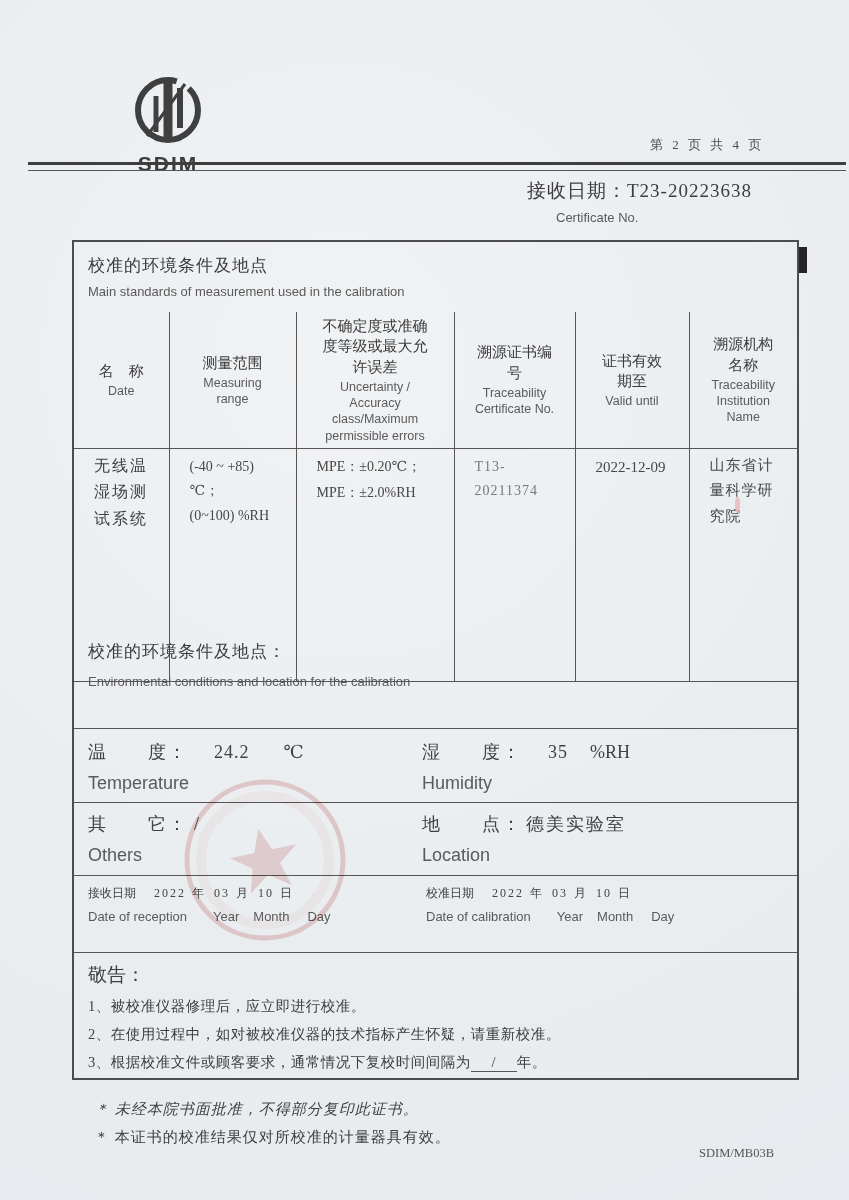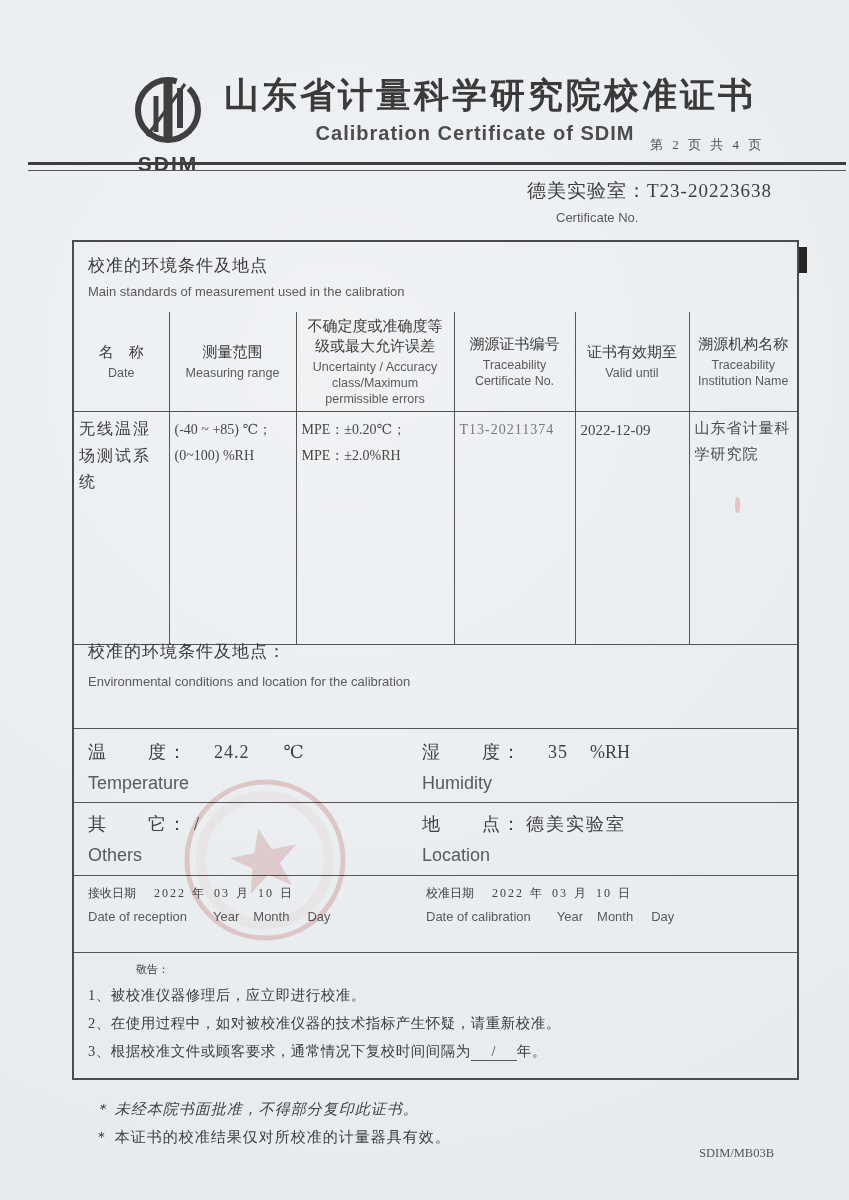--- a/index.html
+++ b/index.html
@@ -26,21 +26,21 @@
   .cert-en{position:absolute;left:556px;top:210px;font-size:13px;}
 
   
   .main-box{position:absolute;left:72px;top:240px;width:727px;height:840px;
             border:2px solid #4c4c4c;box-sizing:border-box;background:transparent;}
   .sec-title-zh{position:absolute;left:14px;font-size:17px;letter-spacing:1px;color:#3b3b3b;}
   .sec-title-en{position:absolute;left:14px;font-size:13px;}
 
   
   .stdtable{position:absolute;left:0;top:70px;width:100%;border-collapse:collapse;table-layout:fixed;}
-  .stdtable th,.stdtable td{border:1px solid #555;padding:4px 5px;}
+  .stdtable th,.stdtable td{border:1px solid #555;padding:4px 20px;}
   .stdtable th:first-child,.stdtable td:first-child{border-left:none;}
   .stdtable th:last-child,.stdtable td:last-child{border-right:none;}
   .stdtable th{border-top:none;height:82px;font-weight:normal;vertical-align:middle;text-align:center;}
   .stdtable td{height:224px;vertical-align:top;text-align:left;}
   .th-zh{display:block;font-size:15px;color:#3b3b3b;line-height:1.35;}
   .th-en{display:block;font-size:12.5px;line-height:1.3;margin-top:2px;}
   .cell-line{display:block;font-size:14px;color:#474747;line-height:1.7;padding-top:2px;}
   .cell-name{font-size:16px;color:#414141;line-height:1.65;letter-spacing:2px;}
   .cell-faded{color:#787878;letter-spacing:1px;}
   .cell-inst{font-size:15px;color:#4a4a4a;line-height:1.7;letter-spacing:1px;}
@@ -55,21 +55,21 @@
   .env-en{font-size:18px;margin-top:9px;}
 
   .date-line{font-size:12px;color:#414141;white-space:nowrap;}
   .date-num{margin-left:18px;letter-spacing:2px;}
   .date-cn{margin-left:6px;}
   .date-en{font-size:13px;margin-top:7px;white-space:nowrap;}
   .u-year{margin-left:26px;}
   .u-month{margin-left:14px;}
   .u-day{margin-left:18px;}
 
-  .notice-title{font-size:11px;color:#3e3e3e;margin-left:48px;}
+  .notice-title{font-size:19px;color:#3e3e3e;}
   .notice-item{font-size:14.5px;color:#3e3e3e;margin-top:9px;letter-spacing:0.5px;}
   .blank-slash{display:inline-block;min-width:46px;text-align:center;
                border-bottom:1px solid #555;}
 
   
   .foot-note{position:absolute;left:94px;font-size:15px;color:#3e3e3e;letter-spacing:1px;}
   .form-no{position:absolute;left:699px;top:1146px;font-size:12.5px;color:#555;
            font-family:"Liberation Serif","DejaVu Serif",serif;}
 
   
@@ -93,26 +93,24 @@
           <line x1="43" y1="10" x2="43" y2="70" stroke-width="9"></line>
           <line x1="31" y1="26" x2="31" y2="62" stroke-width="5"></line>
           <line x1="55" y1="18" x2="55" y2="58" stroke-width="6"></line>
           <line x1="22" y1="66" x2="60" y2="14" stroke-width="3"></line>
         </g>
       </svg>
     </span>
     <div class="logo-text">SDIM</div>
   </div>
 
-  <div class="title-zh zh">山东省计量科学研究院校准证书</div>
-  <div class="title-en" style="font-family:'Liberation Sans','DejaVu Sans',sans-serif;">Calibration Certificate of SDIM</div>
   <div class="page-info zh">第 2 页 共 4 页</div>
   <div class="double-rule"></div>
 
-  <div class="cert-zh zh"><span>德美实验室：</span><span>T23-20223638</span></div>
+  <div class="cert-zh zh"><span>接收日期：</span><span>T23-20223638</span></div>
   <div class="cert-en en">Certificate No.</div>
 
   <div class="main-box">
 
     <div class="sec-title-zh zh" style="top:12px;">校准的环境条件及地点</div>
     <div class="sec-title-en en" style="top:42px;">Main standards of measurement used in the calibration</div>
 
     <table class="stdtable">
       <colgroup>
         <col style="width:95px">

